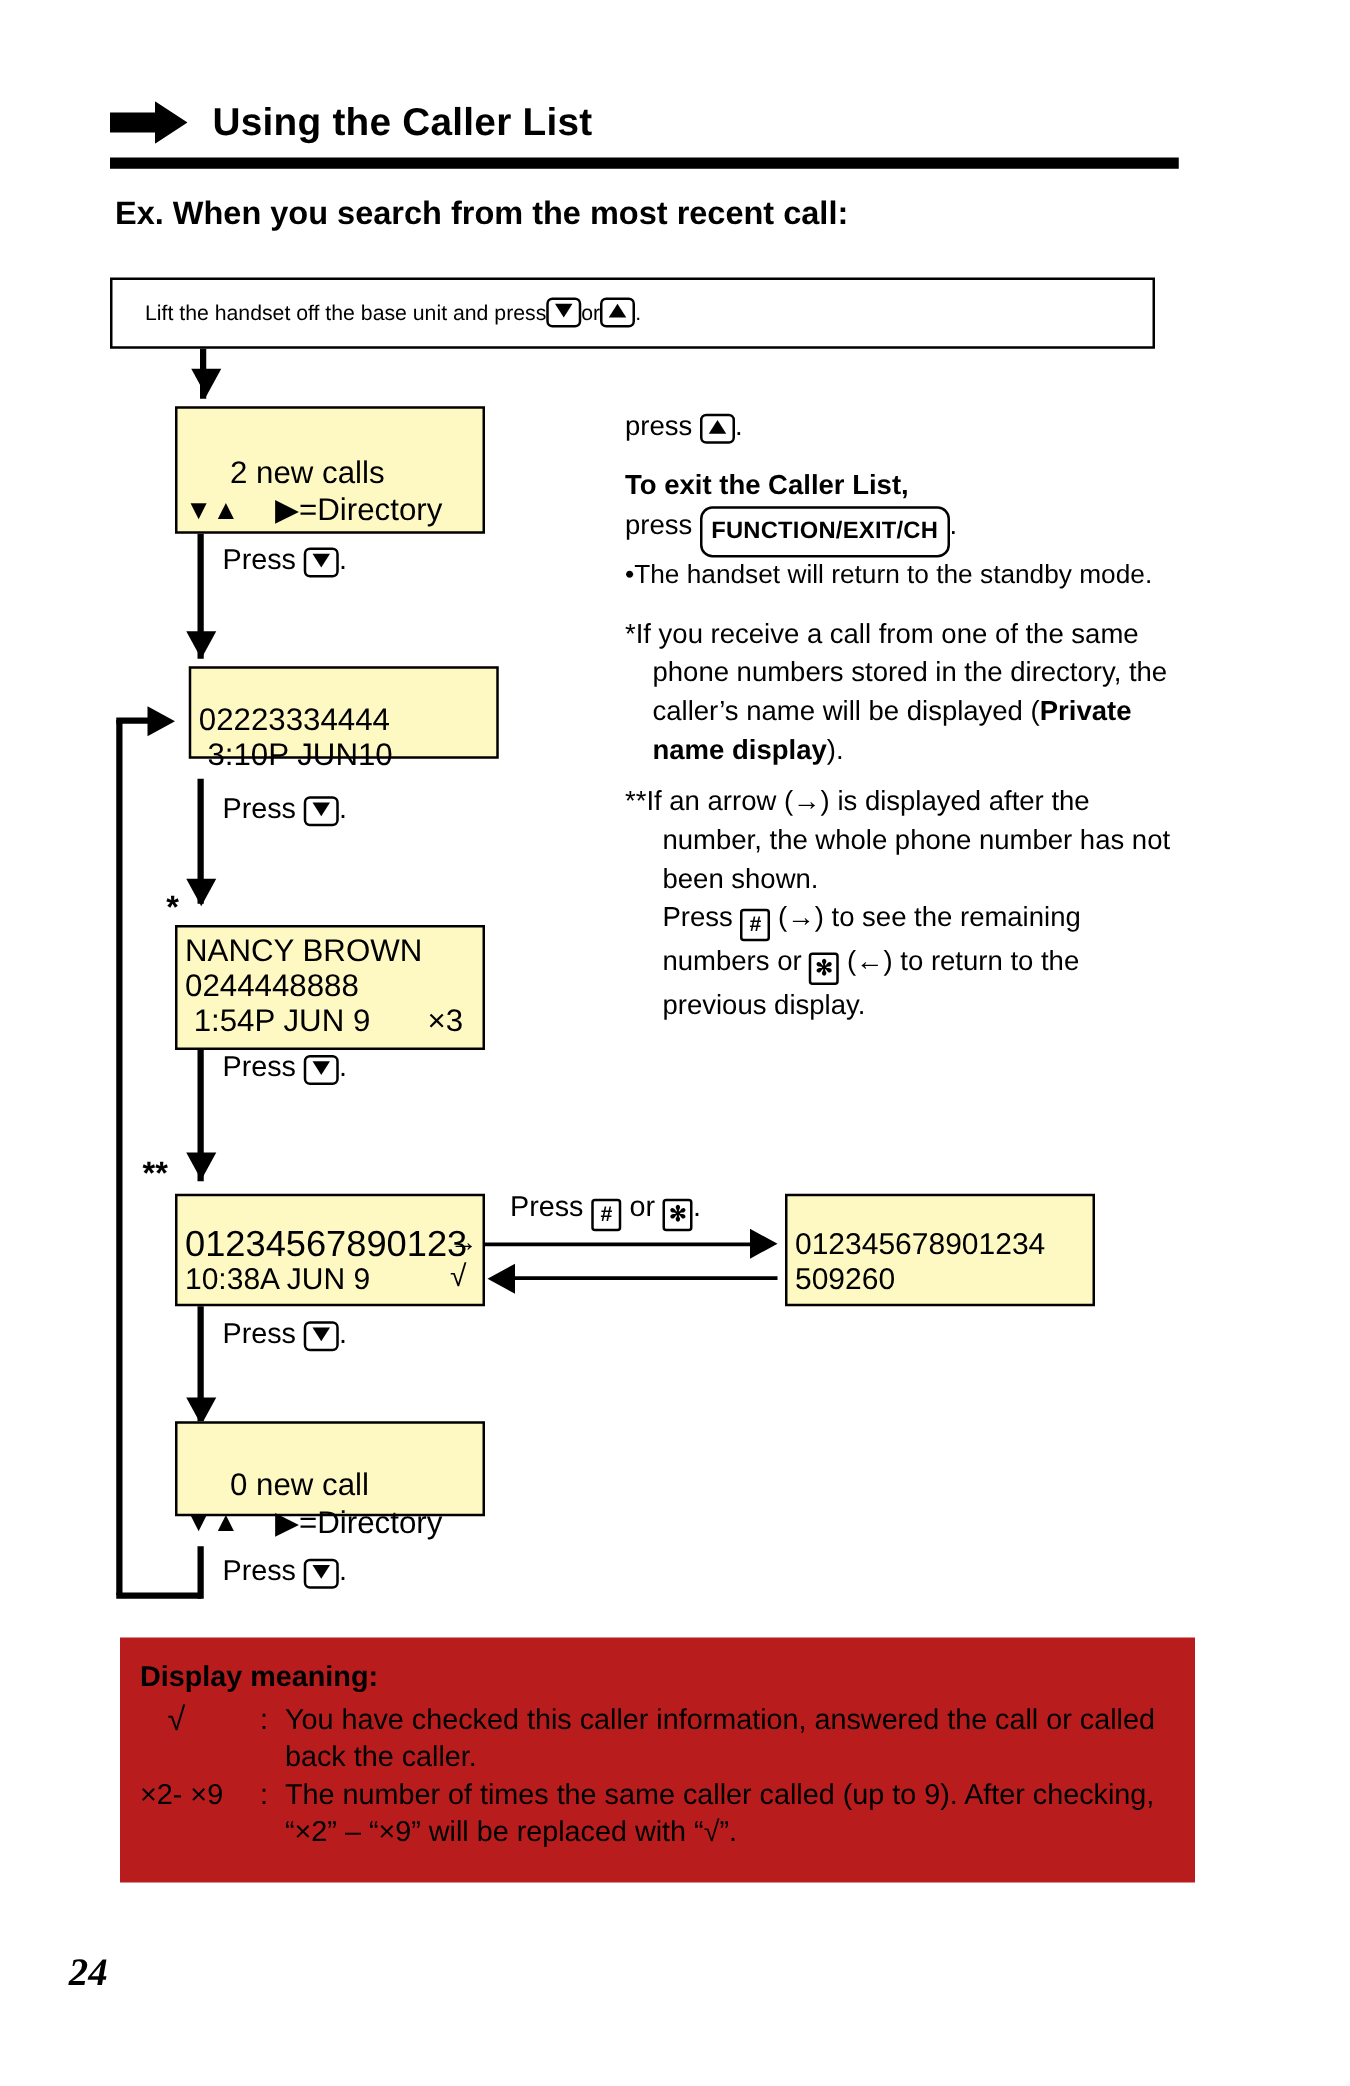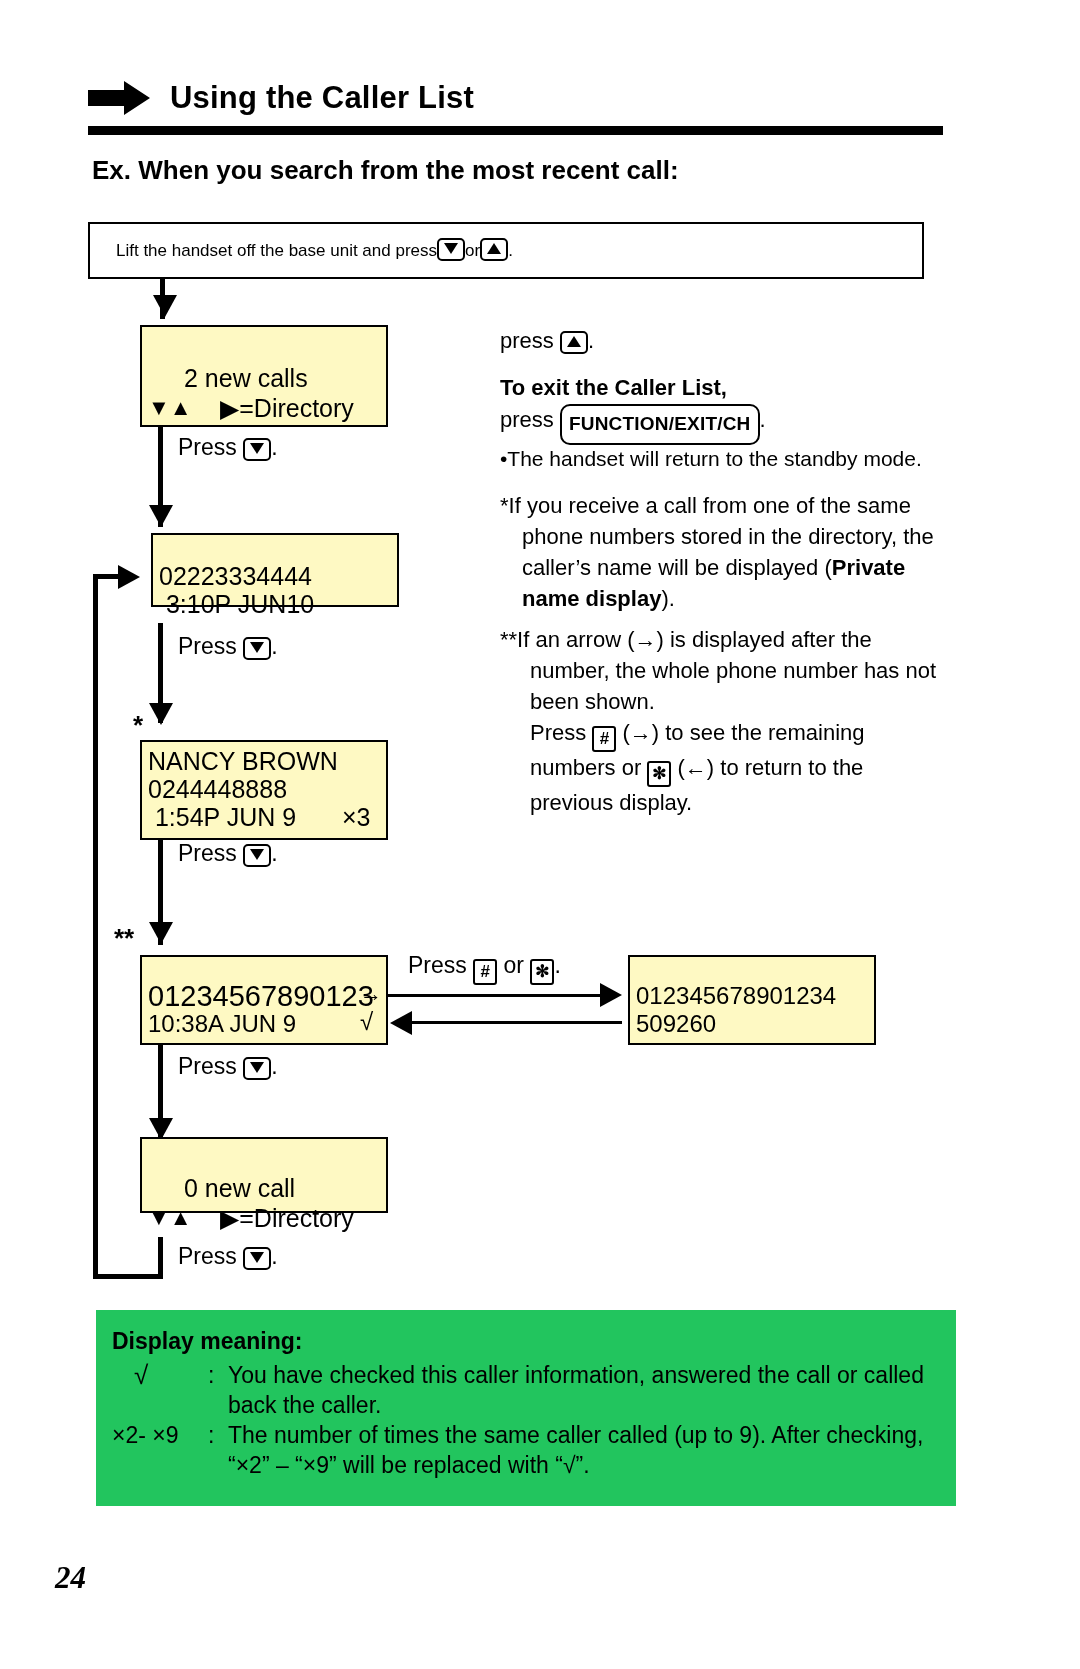--- a/index.html
+++ b/index.html
@@ -88,21 +88,21 @@
   .rcol .gap-sm{height:10px;}
   .hang{padding-left:22px;text-indent:-22px;}
   .hang2{padding-left:30px;text-indent:-30px;}
 
   
   .starmark{position:absolute;font-size:26px;font-weight:bold;line-height:1;}
 
   
   .dm{
     position:absolute;left:96px;top:1310px;width:860px;height:196px;
-    background:#22c55e;
+    background:#b91c1c;
   }
   .dm-title{position:absolute;left:16px;top:18px;font-size:23px;font-weight:bold;}
   .dm-row{position:absolute;font-size:23px;line-height:30px;}
 
   
   .pgno{position:absolute;left:55px;top:1560px;font-size:31px;font-weight:bold;font-style:italic;font-family:"Liberation Serif",serif;}
 </style>
 </head>
 <body>
 

